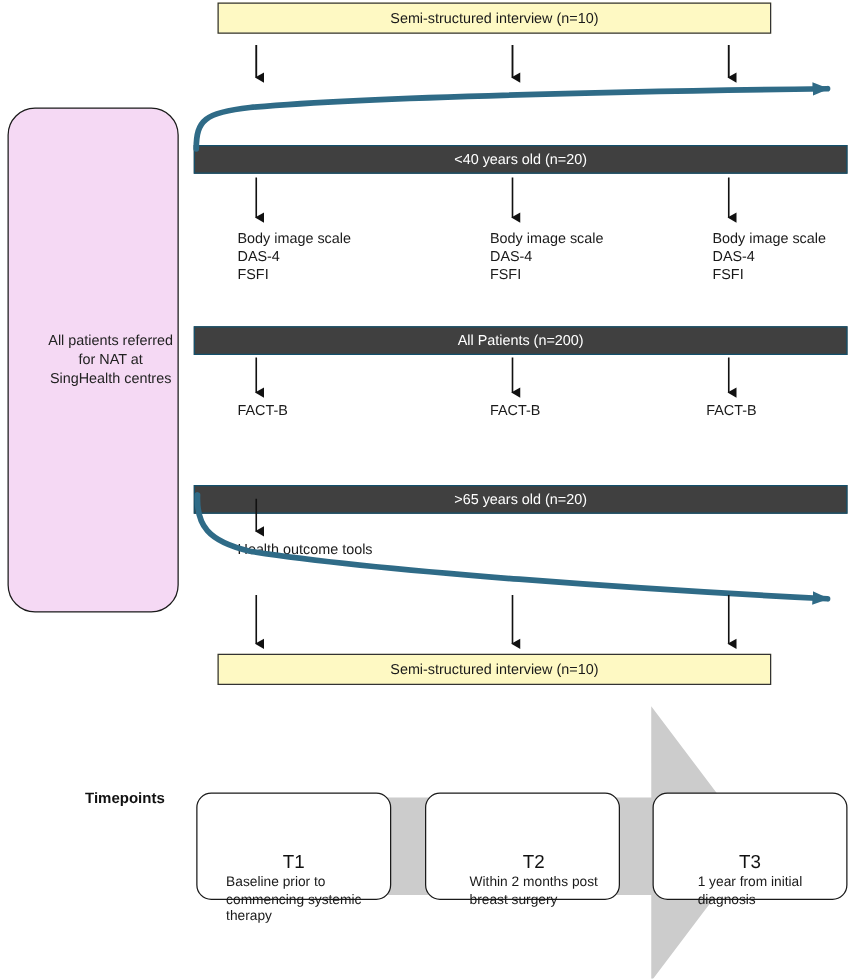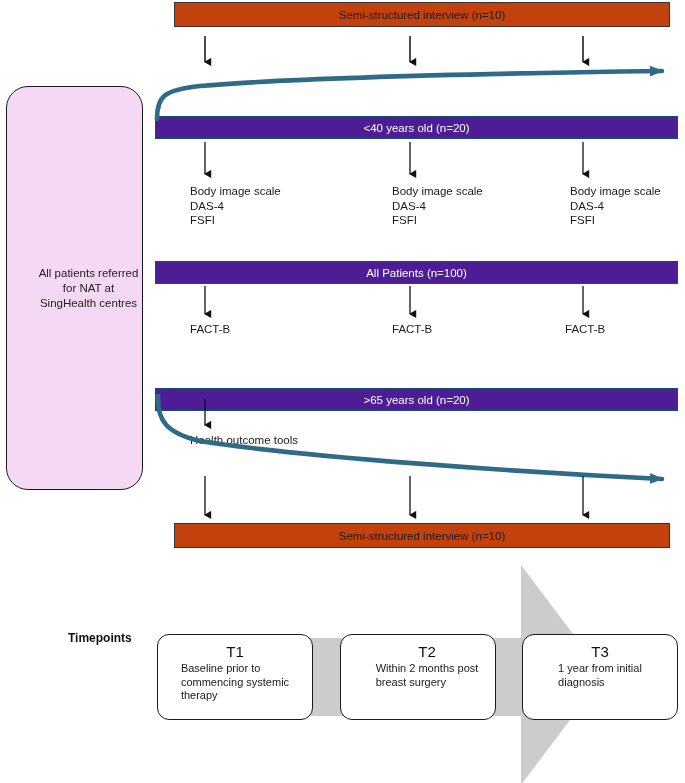--- a/index.html
+++ b/index.html
@@ -40,36 +40,36 @@
     color: #222222;
     text-align: center;
     white-space: pre-line;
   }
 
   
   .teal-bar {
     left: 155px;
     width: 523px;
     height: 23px;
-    background: #4c1d95;
+    background: #404040;
     border: 1px solid #14506b;
     box-sizing: border-box;
     color: #ffffff;
     font-size: 11.5px;
     display: flex;
     align-items: center;
     justify-content: center;
   }
 
   
   .white-box {
     left: 174px;
-    width: 496px;
+    width: 443px;
     height: 25px;
-    background: #c2410c;
+    background: #fef9c3;
     border: 1.4px solid #333333;
     box-sizing: border-box;
     font-size: 11.5px;
     color: #1a1a1a;
     display: flex;
     align-items: center;
     justify-content: center;
   }
 
   
@@ -101,20 +101,21 @@
     display: flex;
     flex-direction: column;
     align-items: center;
     justify-content: flex-start;
     padding-top: 8px;
   }
   .tp-title {
     font-size: 15px;
     color: #111111;
     line-height: 18px;
+    margin-top: 38px;
   }
   .tp-sub {
     font-size: 11px;
     line-height: 13.5px;
     color: #1a1a1a;
     white-space: pre-line;
     margin-top: 1px;
   }
 
   svg.overlay {
@@ -153,21 +154,21 @@
 DAS-4
 FSFI</div>
   <div class="abs measure" style="left:392px; top:184px;">Body image scale
 DAS-4
 FSFI</div>
   <div class="abs measure" style="left:570px; top:184px;">Body image scale
 DAS-4
 FSFI</div>
 
   <div class="abs teal-bar" style="top:261px;">
-    <span>All Patients (n=100)</span>
+    <span>All Patients (n=200)</span>
   </div>
 
   <div class="abs measure" style="left:190px; top:322px;">FACT-B</div>
   <div class="abs measure" style="left:392px; top:322px;">FACT-B</div>
   <div class="abs measure" style="left:565px; top:322px;">FACT-B</div>
 
   <div class="abs teal-bar" style="top:388px;">
     <span>&gt;65 years old (n=20)</span>
   </div>
 

